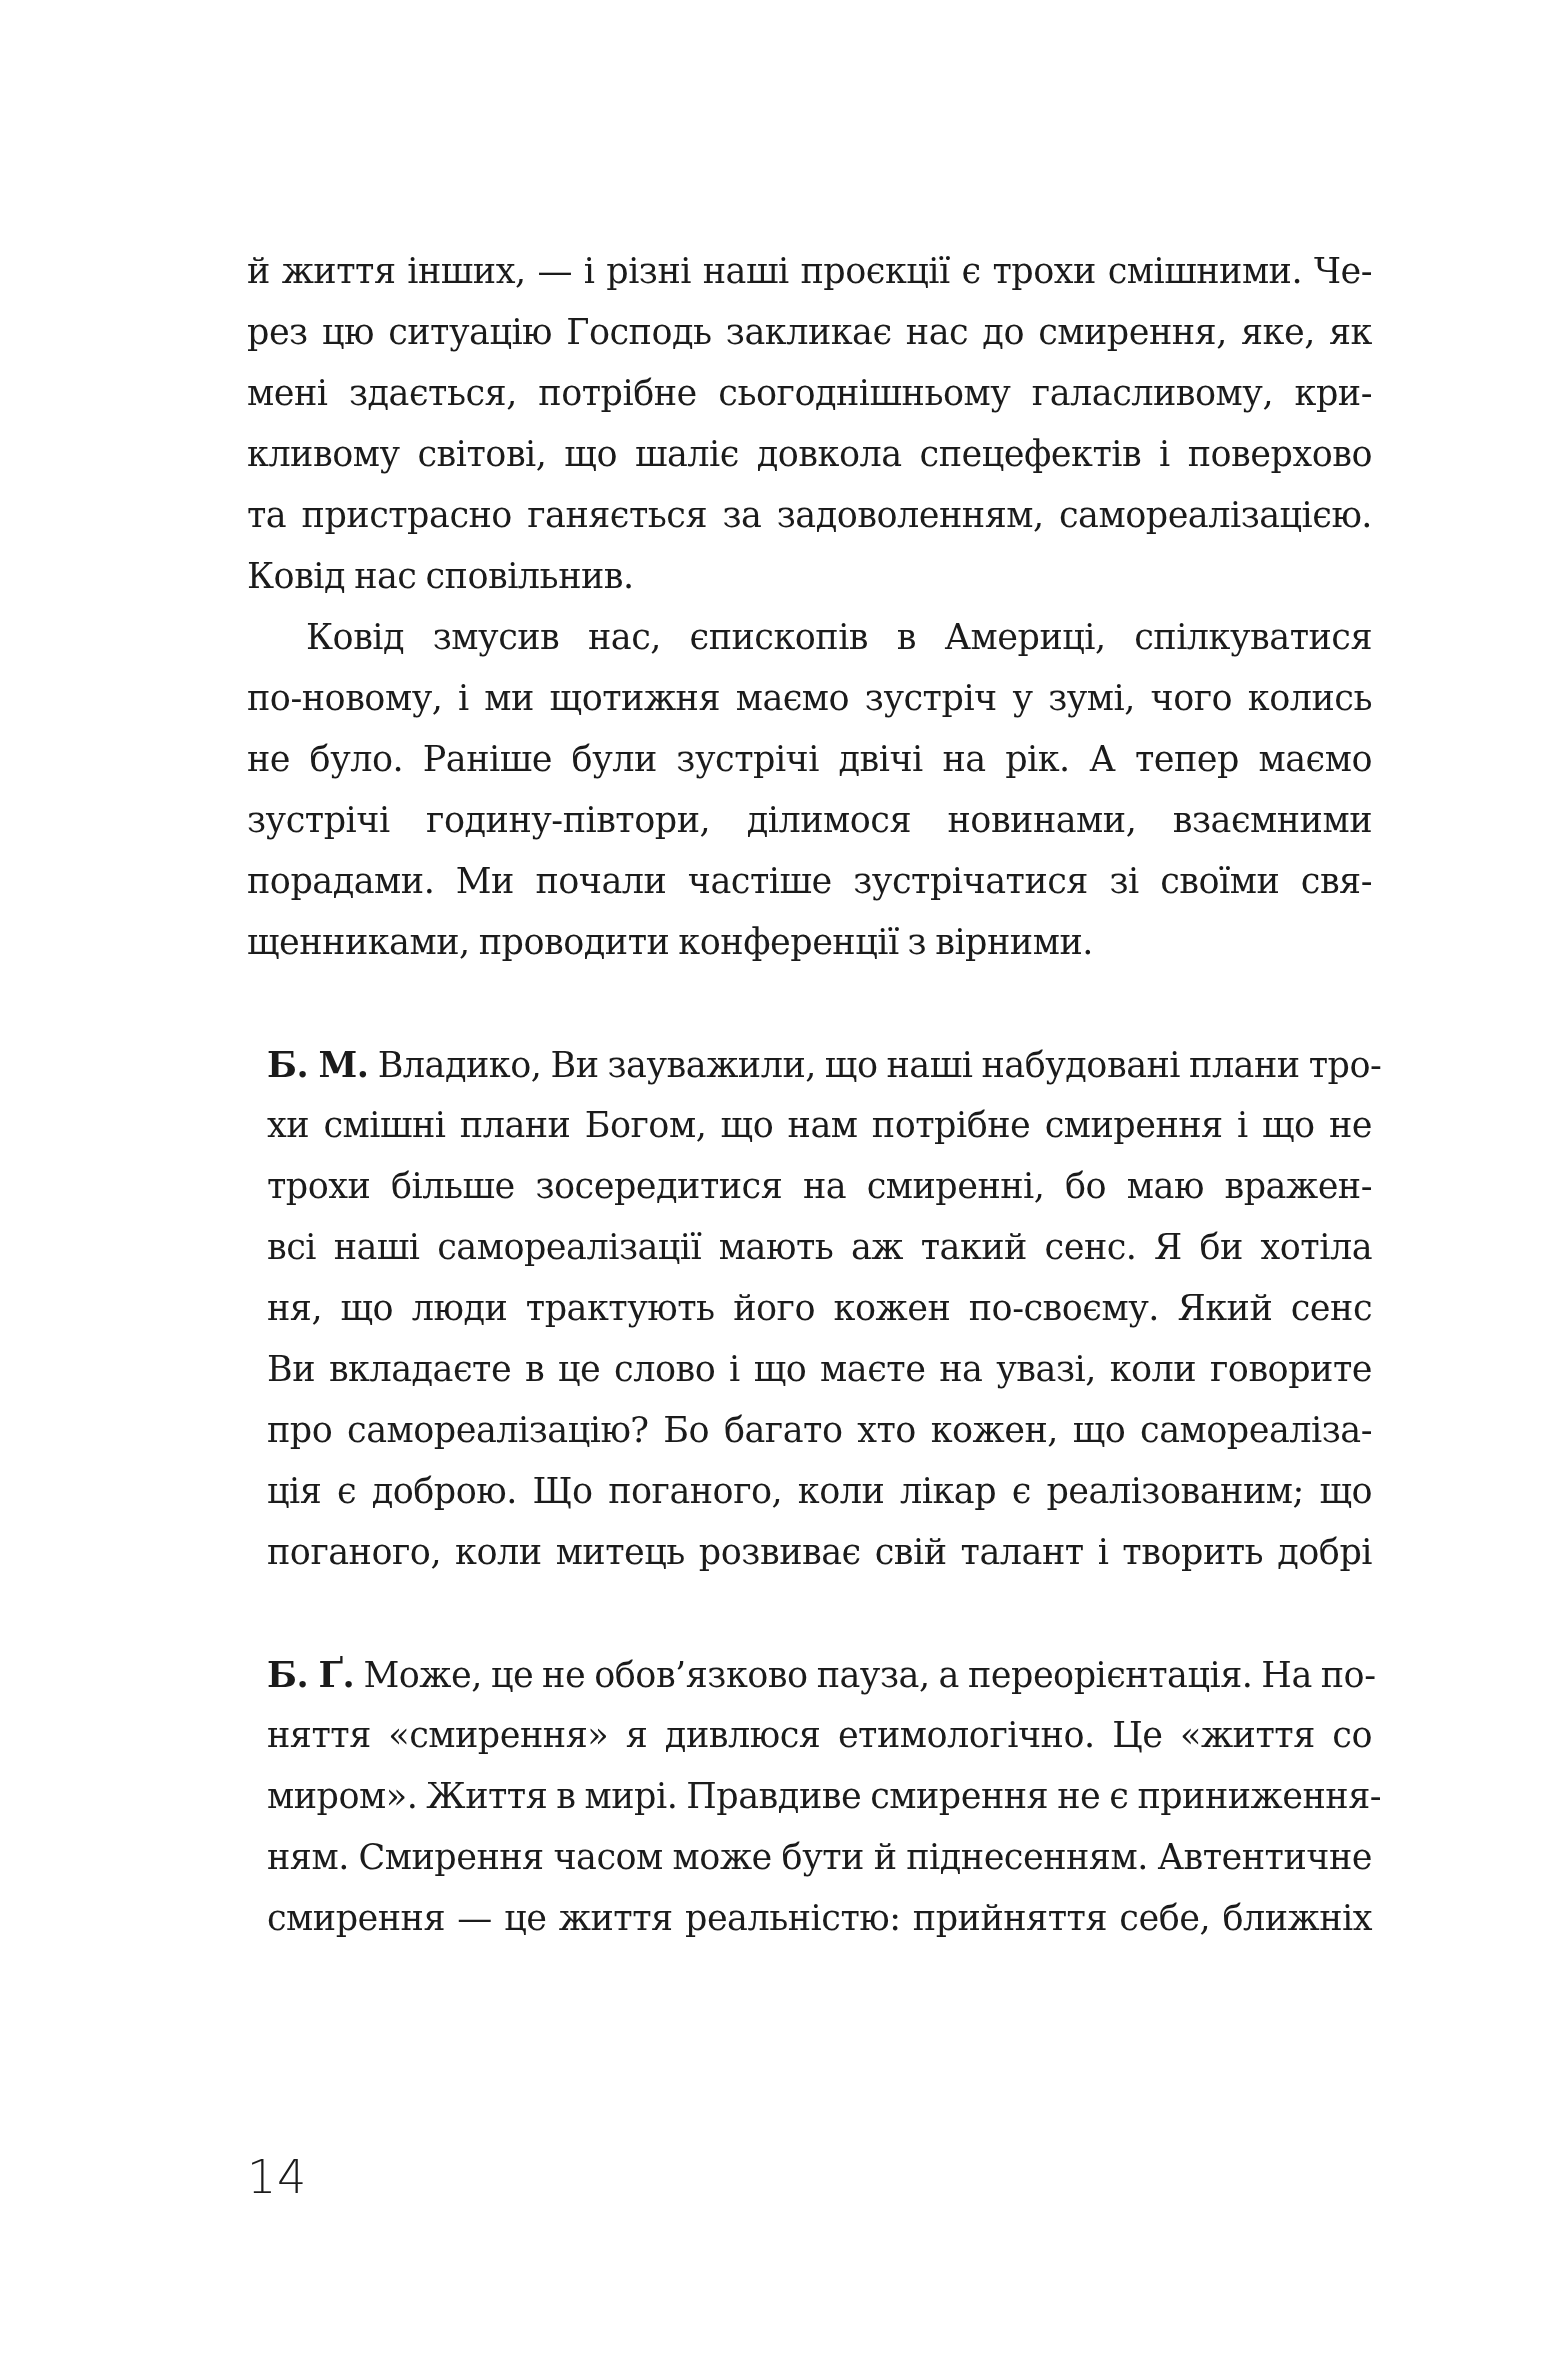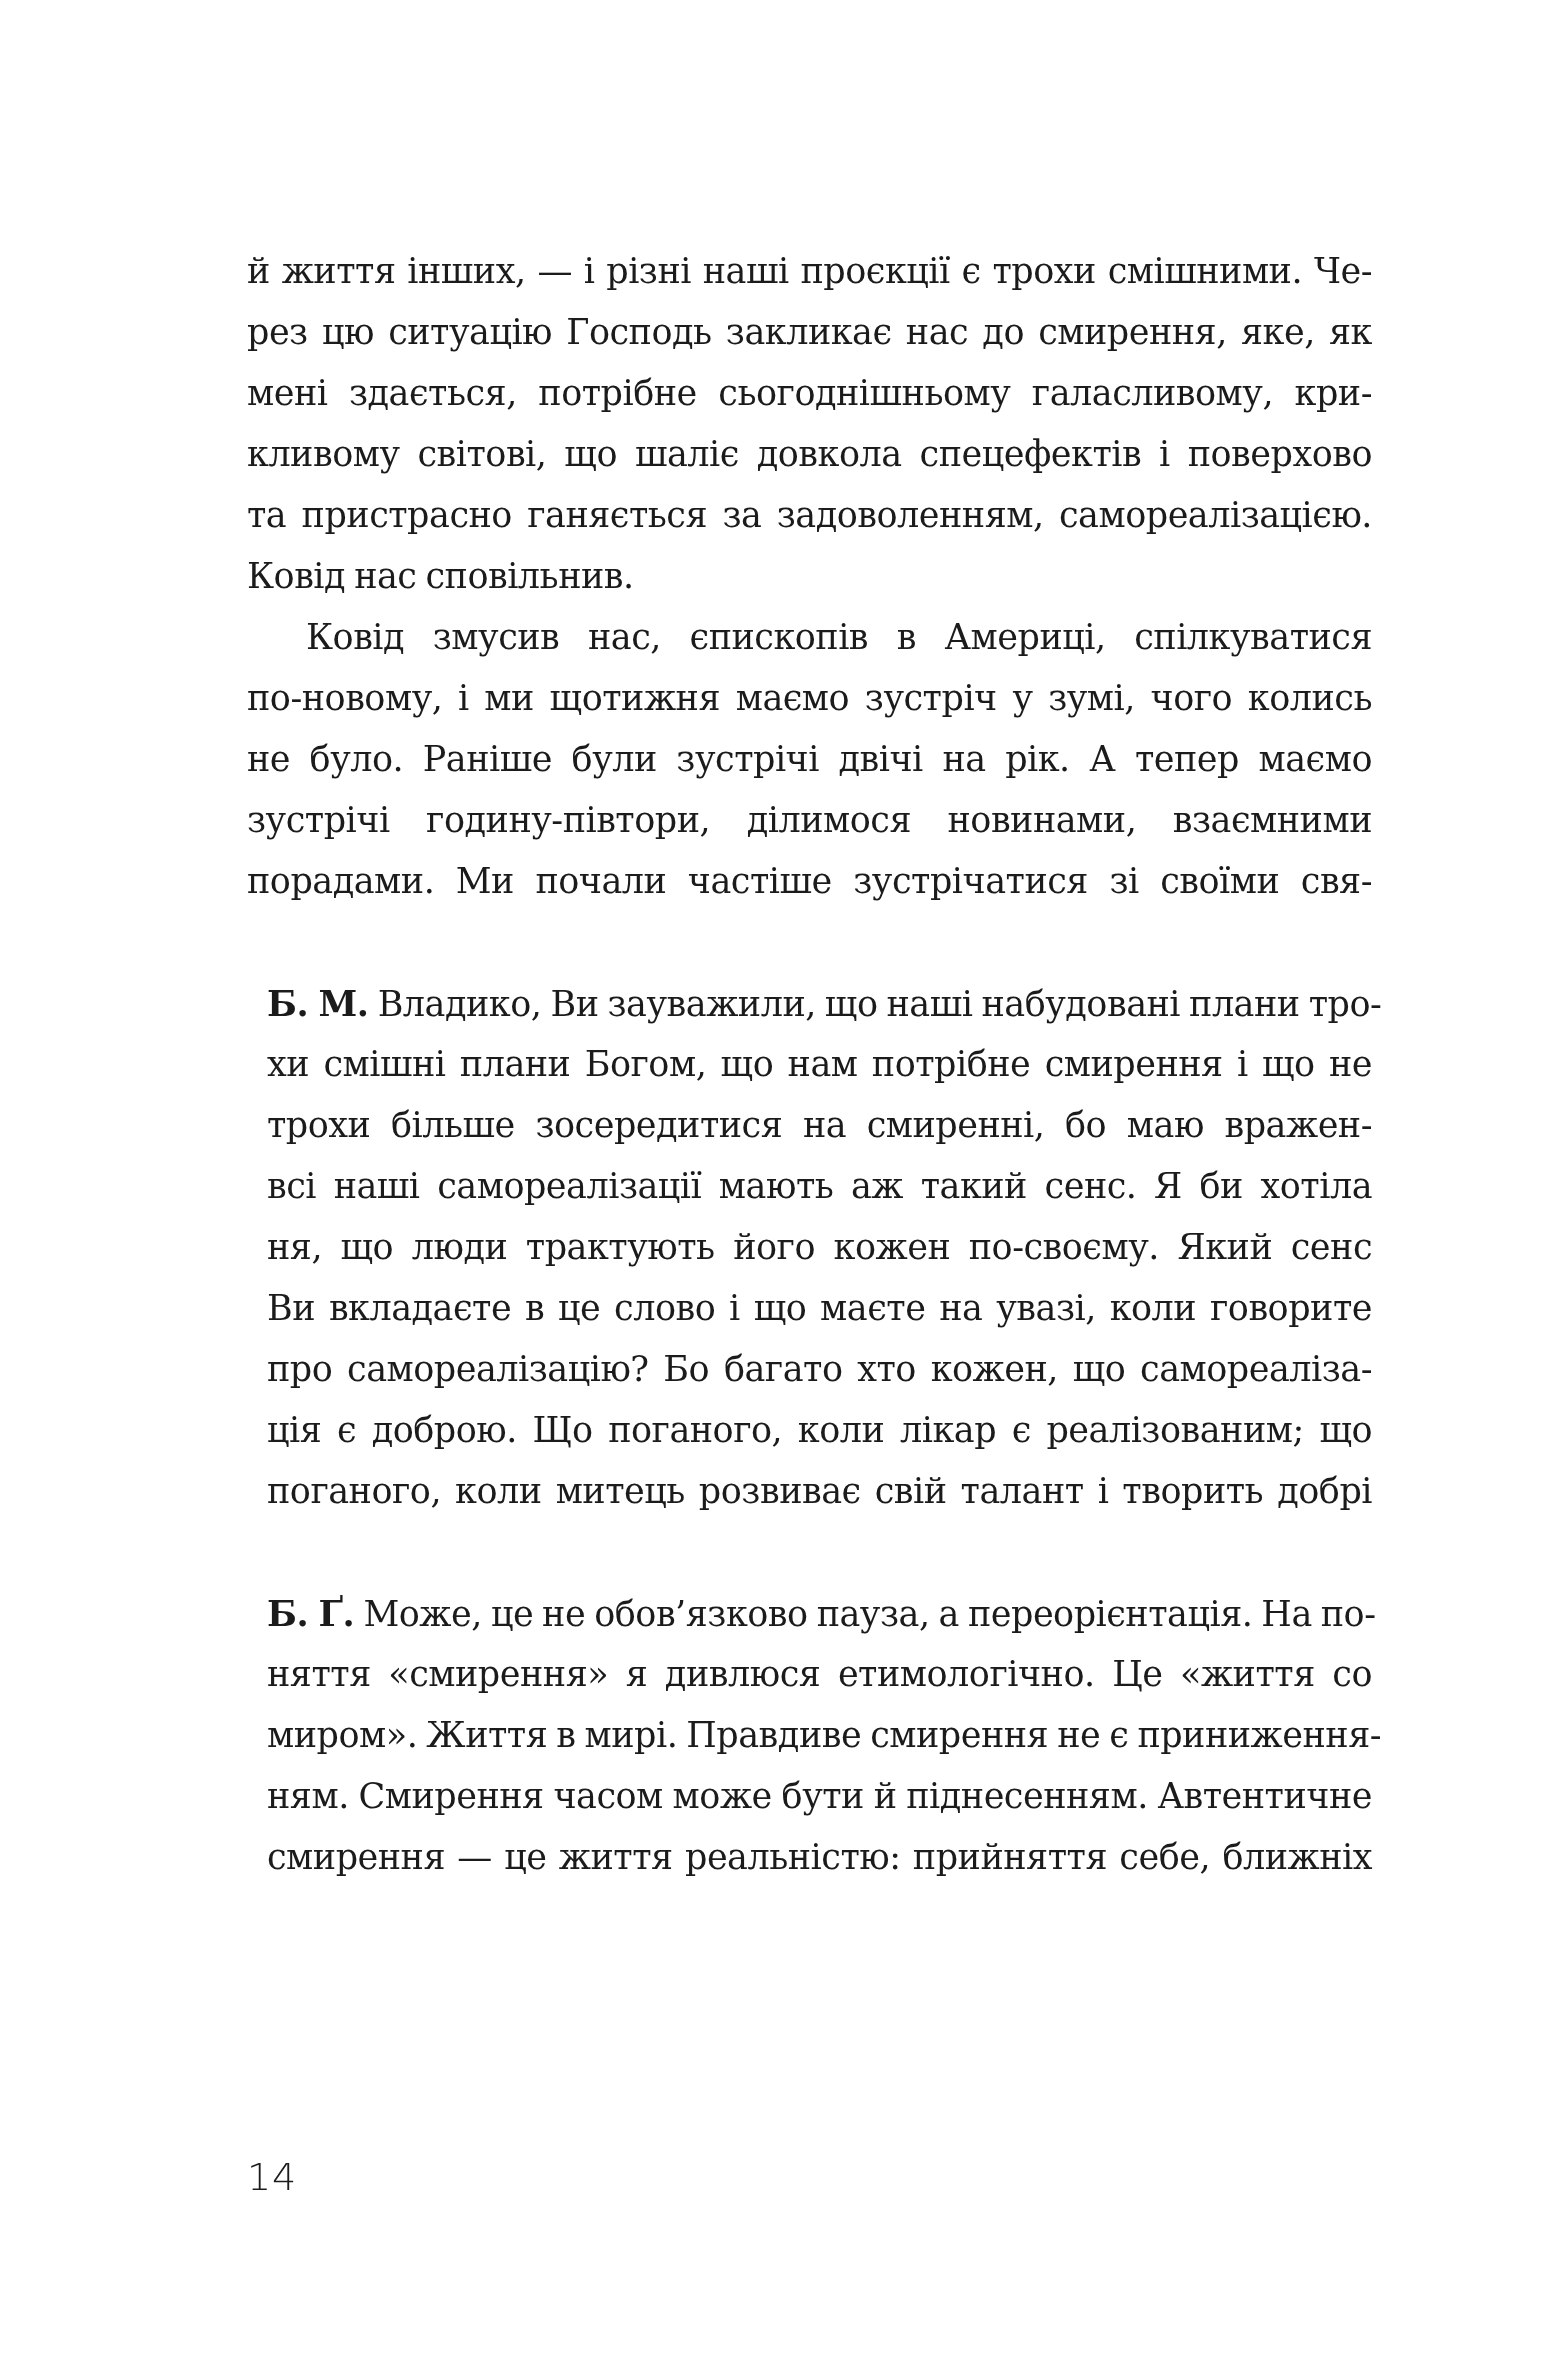--- a/index.html
+++ b/index.html
@@ -58,21 +58,21 @@
     }
     .speaker {
       font-weight: bold;
       letter-spacing: -0.4px;
     }
     .page-number {
       position: absolute;
       left: 247px;
       top: 2158px;
       font-family: "DejaVu Sans", "Liberation Sans", sans-serif;
-      font-size: 38px;
+      font-size: 46px;
       font-weight: 300;
       color: #1b1b1b;
       line-height: 39px;
       letter-spacing: 0.8px;
     }
   </style>
 </head>
 <body>
 
 <div class="page">
@@ -86,20 +86,21 @@
       <span class="line">та пристрасно ганяється за задоволенням, самореалізацією.</span>
       <span class="line last">Ковід нас сповільнив.</span>
     </div>
 
     <div class="para">
       <span class="line indent">Ковід змусив нас, єпископів в Америці, спілкуватися</span>
       <span class="line">по-новому, і ми щотижня маємо зустріч у зумі, чого колись</span>
       <span class="line">не було. Раніше були зустрічі двічі на рік. А тепер маємо</span>
       <span class="line">зустрічі годину-півтори, ділимося новинами, взаємними</span>
       <span class="line">порадами. Ми почали частіше зустрічатися зі своїми свя-</span>
+      <span class="line last">щенниками, проводити конференції з вірними.</span>
     </div>
 
     <div class="para gap">
       <span class="line"><span class="speaker">Б. М.</span> <span>Владико, Ви зауважили, що наші набудовані плани тро-</span></span>
       <span class="line">хи смішні плани Богом, що нам потрібне смирення і що не</span>
       <span class="line">трохи більше зосередитися на смиренні, бо маю вражен-</span>
       <span class="line">всі наші самореалізації мають аж такий сенс. Я би хотіла</span>
       <span class="line">ня, що люди трактують його кожен по-своєму. Який сенс</span>
       <span class="line">Ви вкладаєте в це слово і що маєте на увазі, коли говорите</span>
       <span class="line">про самореалізацію? Бо багато хто кожен, що самореаліза-</span>

